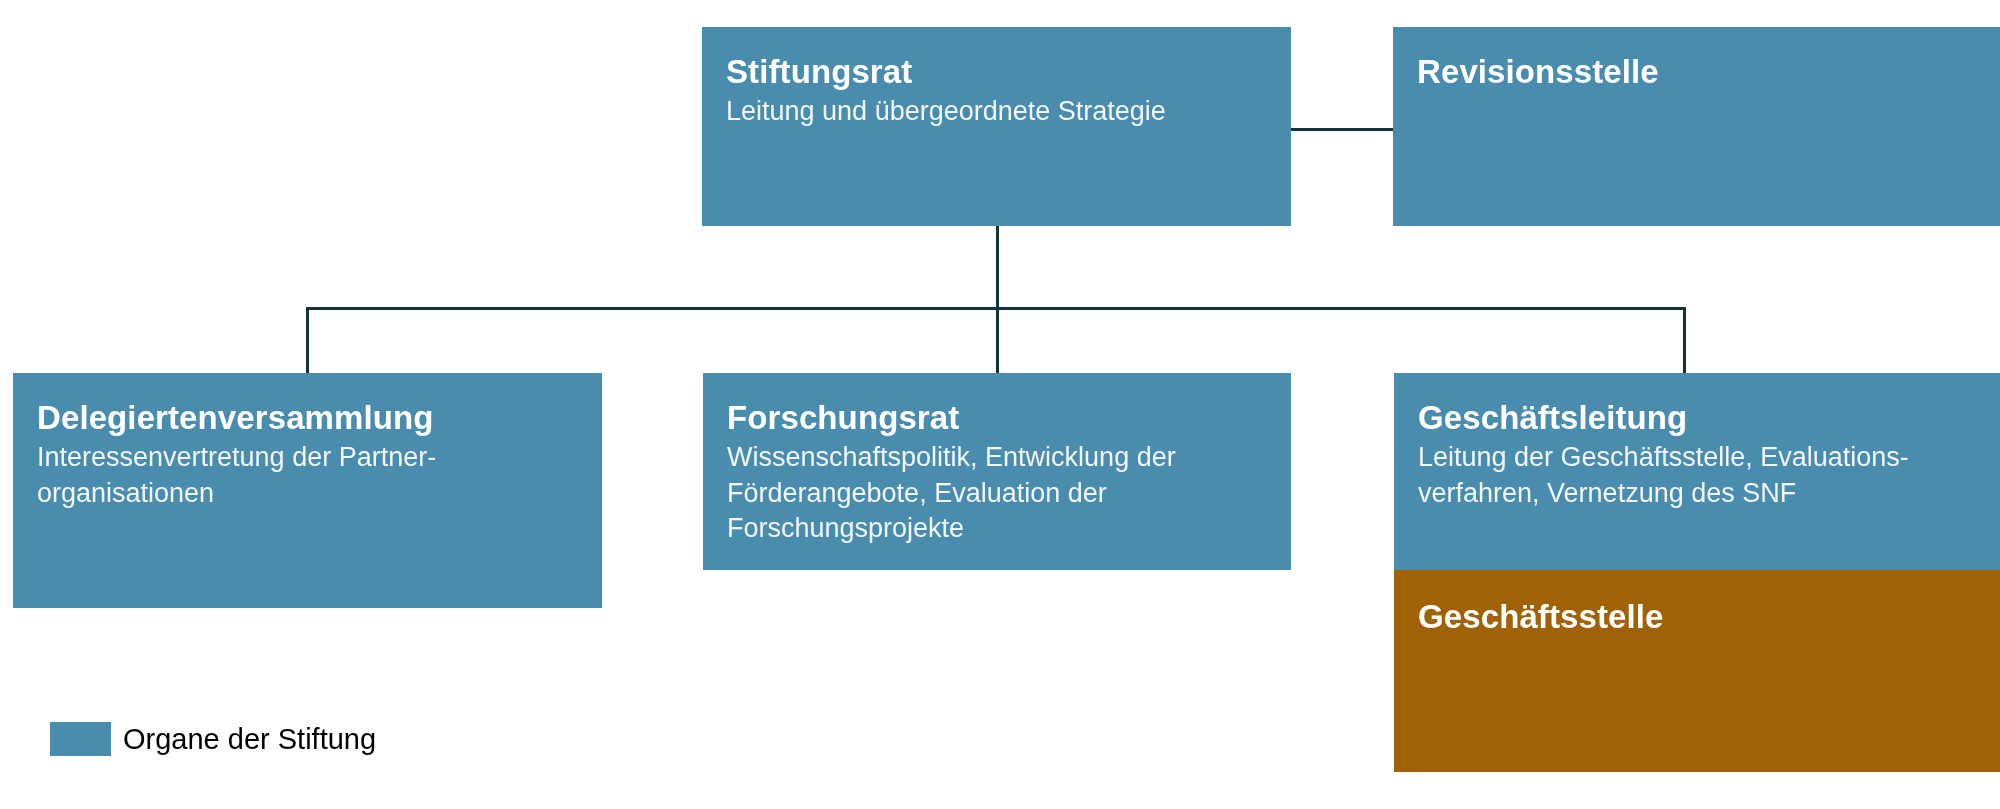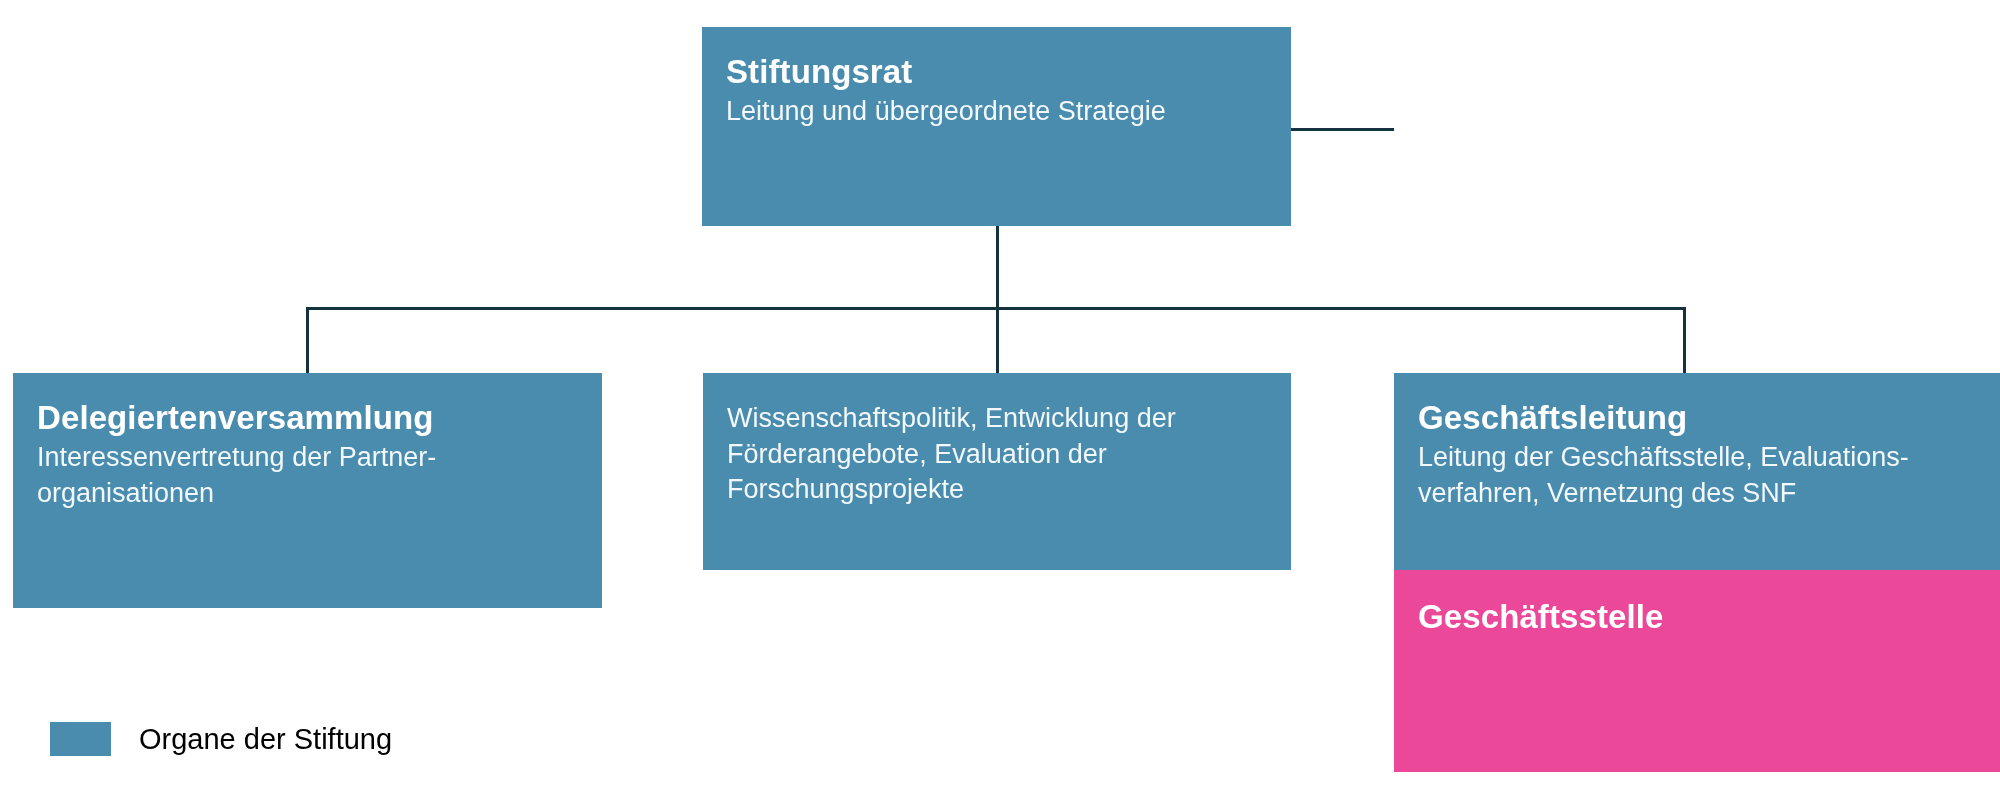--- a/index.html
+++ b/index.html
@@ -30,21 +30,21 @@
 
   
   .node {
     position: absolute;
     box-sizing: border-box;
     padding: 26px 24px 0 24px;
     color: #ffffff;
     overflow: hidden;
   }
   .node.blue   { background: #4a8cae; }
-  .node.orange { background: #ec4899; }
+  .node.orange { background: #a16207; }
 
   .node-title {
     font-size: 33px;
     font-weight: bold;
     line-height: 1.18;
     letter-spacing: 0.1px;
     margin: 0;
     white-space: nowrap;
   }
   .node-desc {
@@ -72,21 +72,21 @@
   #conn-drop-mid     { left: 996px;  top: 307px; height: 67px; }
   #conn-drop-right   { left: 1683px; top: 307px; height: 67px; }
 
   
   #legend {
     position: absolute;
     left: 50px;
     top: 722px;
     display: flex;
     align-items: center;
-    gap: 28px;
+    gap: 12px;
   }
   #legend-swatch {
     width: 61px;
     height: 34px;
     background: #4a8cae;
     flex: none;
   }
   #legend-label {
     font-size: 29px;
     color: #000000;
@@ -104,28 +104,33 @@
   <div class="conn conn-h" id="conn-bus"></div>
   <div class="conn conn-v" id="conn-drop-left"></div>
   <div class="conn conn-v" id="conn-drop-mid"></div>
   <div class="conn conn-v" id="conn-drop-right"></div>
 
   <div class="node blue" id="node-stiftungsrat">
     <div class="node-title">Stiftungsrat</div>
     <div class="node-desc">Leitung und übergeordnete Strategie</div>
   </div>
 
+  <div class="node blue" id="node-revisionsstelle">
+    <div class="node-title">Revisionsstelle</div>
+    <div class="node-desc"></div>
+  </div>
 
   <div class="node blue" id="node-delegiertenvers">
     <div class="node-title">Delegiertenversammlung</div>
     <div class="node-desc">Interessenvertretung der Partner-
 organisationen</div>
   </div>
 
   <div class="node blue" id="node-forschungsrat">
+    <div class="node-title">Forschungsrat</div>
     <div class="node-desc">Wissenschaftspolitik, Entwicklung der
 Förderangebote, Evaluation der
 Forschungsprojekte</div>
   </div>
 
   <div class="node blue" id="node-geschaeftsleitung">
     <div class="node-title">Geschäftsleitung</div>
     <div class="node-desc">Leitung der Geschäftsstelle, Evaluations-
 verfahren, Vernetzung des SNF</div>
   </div>

